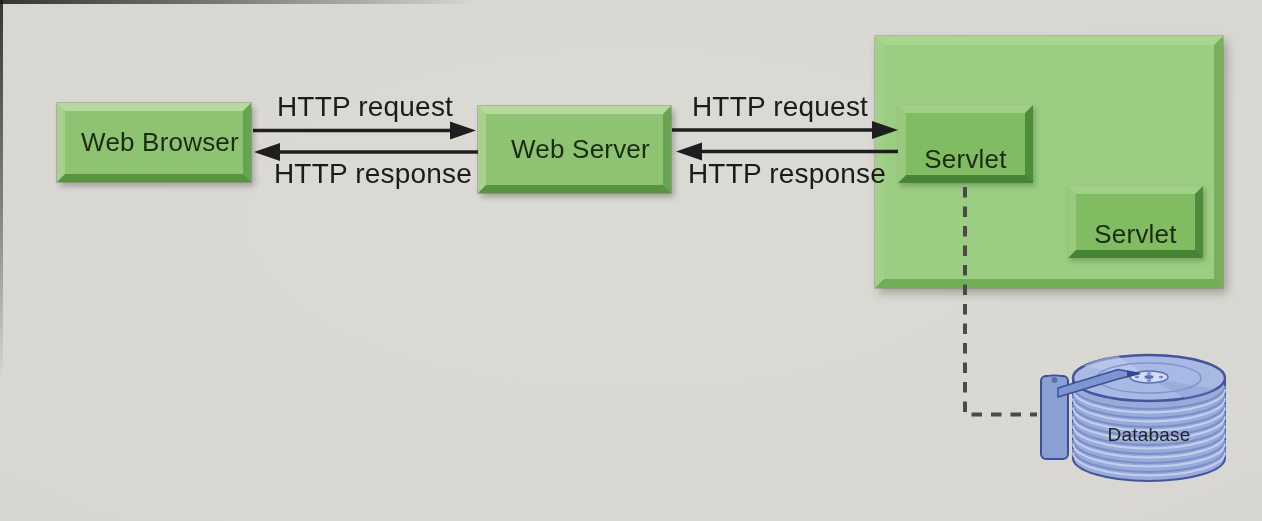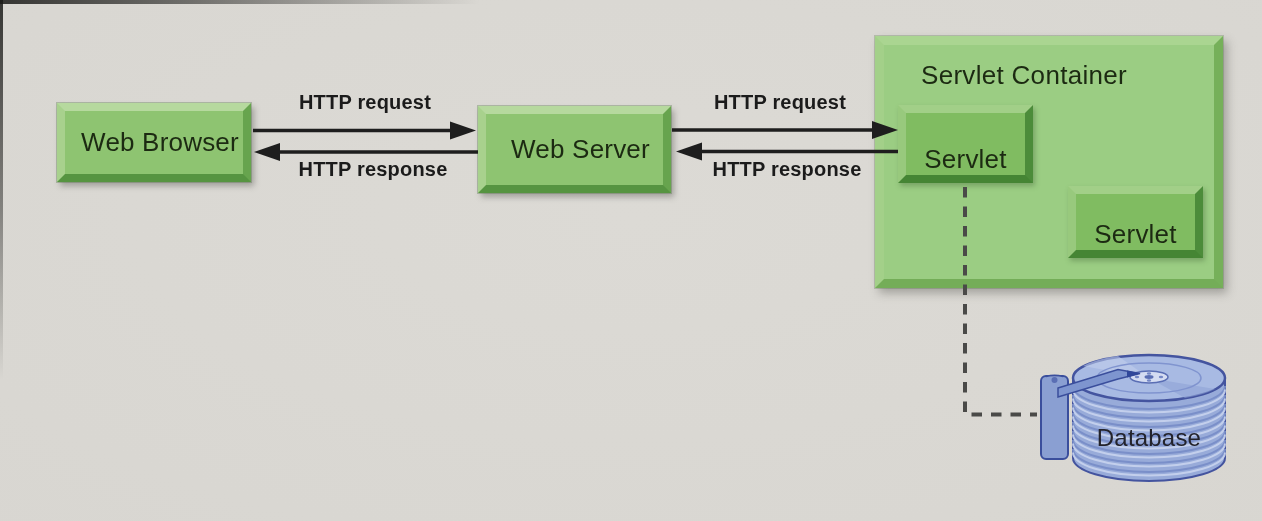--- a/index.html
+++ b/index.html
@@ -58,50 +58,48 @@
     left: 921px; top: 60px;
     font-size: 26px;
     color: #1c2a12;
     letter-spacing: 0.3px;
     white-space: nowrap;
   }
   .edge-label {
     position: absolute;
     width: 210px;
     text-align: center;
-    font-size: 20px;
+    font-size: 28px;
     color: #1b1b1b;
     letter-spacing: 0.2px;
     white-space: nowrap;
-    font-weight: bold;
   }
   .db-label {
     position: absolute;
     left: 1083px; top: 424px; width: 132px;
     text-align: center;
-    font-size: 24px;
+    font-size: 19px;
     color: #23232b;
     letter-spacing: 0.2px;
   }
   .overlay {
     position: absolute;
     left: 0; top: 0;
     pointer-events: none;
   }
 </style>
 </head>
 <body>
 
 <div class="canvas">
 
   <div class="frame-top"></div>
   <div class="frame-left"></div>
 
   <div class="node node-container" style="left:875px; top:36px; width:348px; height:252px;"></div>
-  <div class="container-title">Servlet Container</div>
 
   <div class="node node-small" style="left:57px; top:103px; width:194px; height:79px;">
     <span class="node-label">Web Browser</span>
   </div>
 
   <div class="node node-small" style="left:478px; top:106px; width:193px; height:87px;">
     <span class="node-label">Web Server</span>
   </div>
 
   <div class="node node-inner" style="left:898px; top:105px; width:135px; height:78px;">

